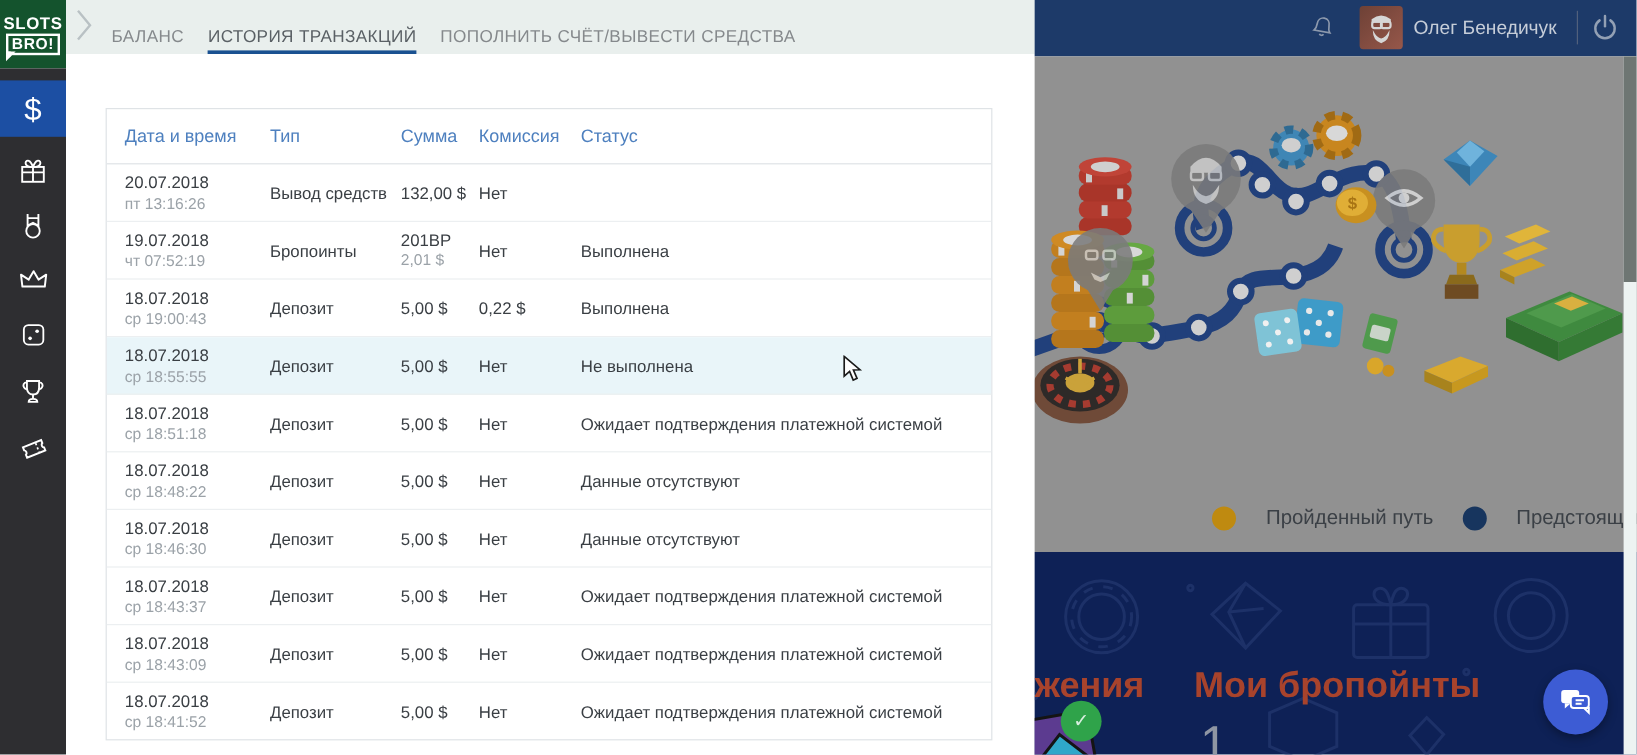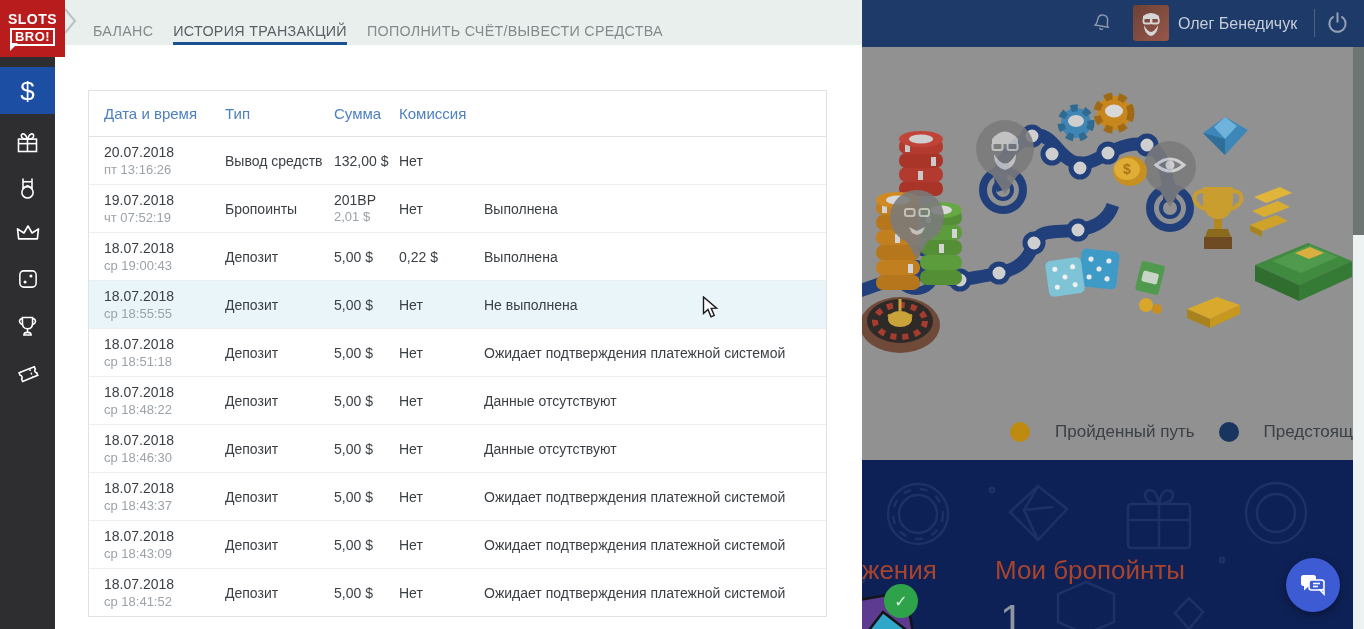--- a/index.html
+++ b/index.html
@@ -1,20 +1,20 @@
 <!DOCTYPE html>
 <html><head>
 <meta charset="utf-8">
 <style>
   html,body{margin:0;padding:0;background:#fff;}
   .app{position:relative;width:1364px;height:629px;overflow:hidden;
        font-family:"Liberation Sans","DejaVu Sans",sans-serif;background:#fff;}
 
   
-  .logo-box{position:absolute;left:0;top:0;width:65px;height:57px;background:#b91c1c;
+  .logo-box{position:absolute;left:0;top:0;width:55px;height:57px;background:#14532d;
             color:#fff;display:flex;flex-direction:column;align-items:center;justify-content:center;
             z-index:6;cursor:pointer;}
   .logo-l1{font-size:14px;font-weight:bold;letter-spacing:.5px;line-height:15px;}
   .logo-l2{font-size:13px;font-weight:bold;letter-spacing:.5px;line-height:14px;
            border:2px solid #fff;padding:0 3px;margin-top:1px;position:relative;}
   .logo-l2:after{content:"";position:absolute;left:-2px;bottom:-7px;border:4px solid transparent;
            border-top-color:#fff;border-left-color:#fff;width:0;height:0;}
   .sidebar{position:absolute;left:0;top:57px;width:55px;height:572px;background:#2e2e31;z-index:6;}
   .side-item{position:absolute;left:0;width:55px;height:47px;display:flex;align-items:center;
              justify-content:center;color:#fff;cursor:pointer;}
@@ -53,21 +53,21 @@
   .hdiv{position:absolute;left:452px;top:9px;width:1px;height:28px;background:#51607c;}
   .power{position:absolute;left:462px;top:10px;cursor:pointer;}
 
   .rmain{position:absolute;left:862px;top:47px;width:502px;height:413px;background:#919191;overflow:hidden;}
   .legend{position:absolute;left:148px;top:375px;display:flex;align-items:center;}
   .legend-item{display:flex;align-items:center;margin-right:24px;gap:14px;}
   .ldot{width:20px;height:20px;border-radius:50%;margin-right:11px;flex:0 0 auto;}
   .llabel{font-size:17px;color:#3b4046;white-space:nowrap;}
 
   .rfooter{position:absolute;left:862px;top:460px;width:502px;height:169px;background:#0e2156;overflow:hidden;}
-  .ftitle{position:absolute;top:95px;font-size:26px;font-weight:normal;color:#a8432c;white-space:nowrap;}
+  .ftitle{position:absolute;top:95px;font-size:30px;font-weight:bold;color:#a8432c;white-space:nowrap;}
   .ftitle.ach{left:0;}
   .ftitle.bro{left:133px;}
   .fvalue{position:absolute;left:138px;top:136px;font-size:42px;color:#8f96a3;}
   .badge{position:absolute;left:-6px;top:128px;}
   .badge-check{position:absolute;left:22px;top:124px;width:34px;height:34px;border-radius:50%;
                background:#2fa34a;color:#d9efe0;display:flex;align-items:center;justify-content:center;
                font-size:16px;font-weight:bold;}
 
   .chat-btn{position:absolute;left:1286px;top:558px;width:54px;height:54px;border-radius:50%;
             background:#3d5cd4;display:flex;align-items:center;justify-content:center;
@@ -169,20 +169,21 @@
       <div class="tab">ПОПОЛНИТЬ СЧЁТ/ВЫВЕСТИ СРЕДСТВА</div>
     </div>
 
   <div class="content">
     <div class="panel">
       <div class="thead">
           <span>Дата и время</span>
           <span>Тип</span>
           <span>Сумма</span>
           <span>Комиссия</span>
+          <span>Статус</span>
         </div>
       <div class="tbody">
           <div class="trow">
             <div class="cell">
               <div class="dmain">20.07.2018</div>
               <div class="dsub">пт 13:16:26</div>
             </div>
             <div class="cell">Вывод средств</div>
             <div class="cell">
               <div>132,00 $</div>

